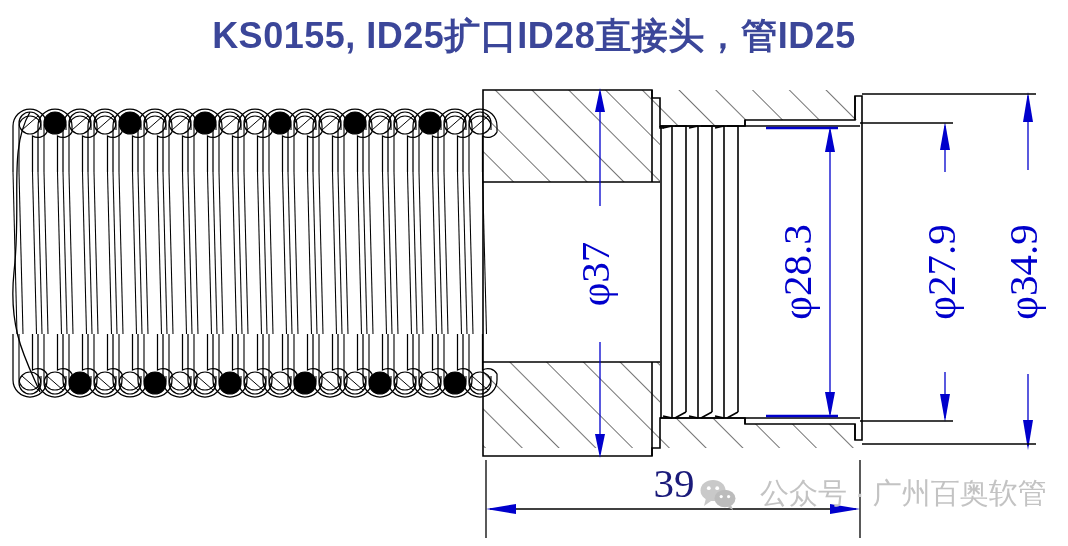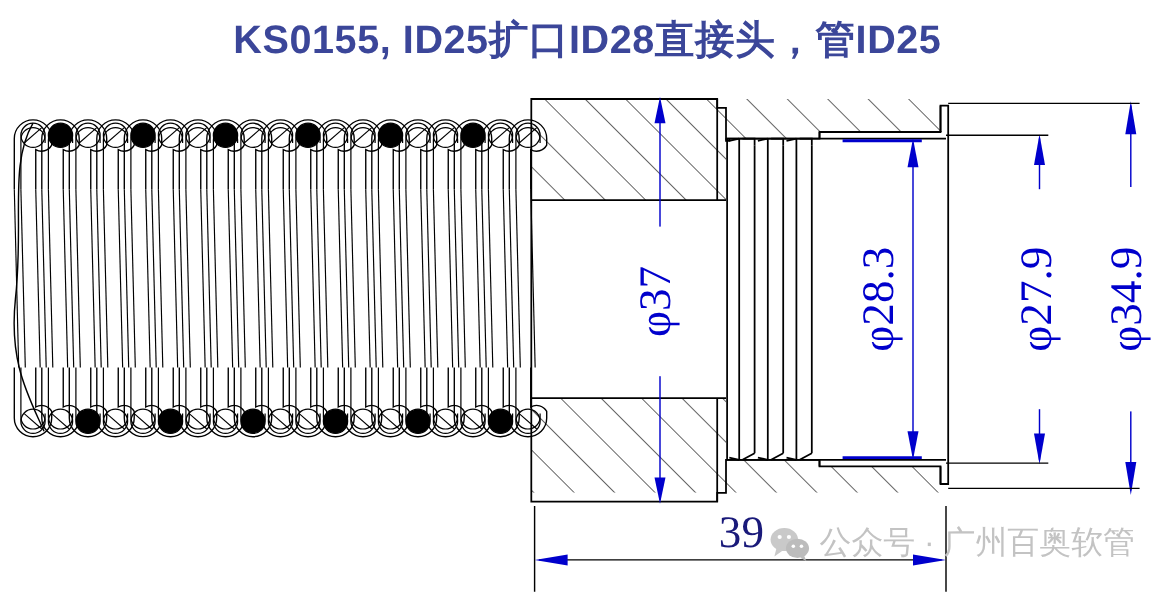--- a/index.html
+++ b/index.html
@@ -39,21 +39,21 @@
     position: absolute;
     left: 0;
     top: 0;
     width: 1068px;
     height: 546px;
   }
   .wm {
     position: absolute;
     display: flex;
     align-items: center;
-    gap: 9px;
+    gap: 24px;
     color: #bdbdbd;
     font-size: 29px;
     font-family: "Liberation Sans", "DejaVu Sans", sans-serif;
     white-space: nowrap;
     pointer-events: none;
     user-select: none;
   }
   #watermark { left: 700px; top: 474px; }
   .wm-text { color: #c3c3c3; }
 </style>

